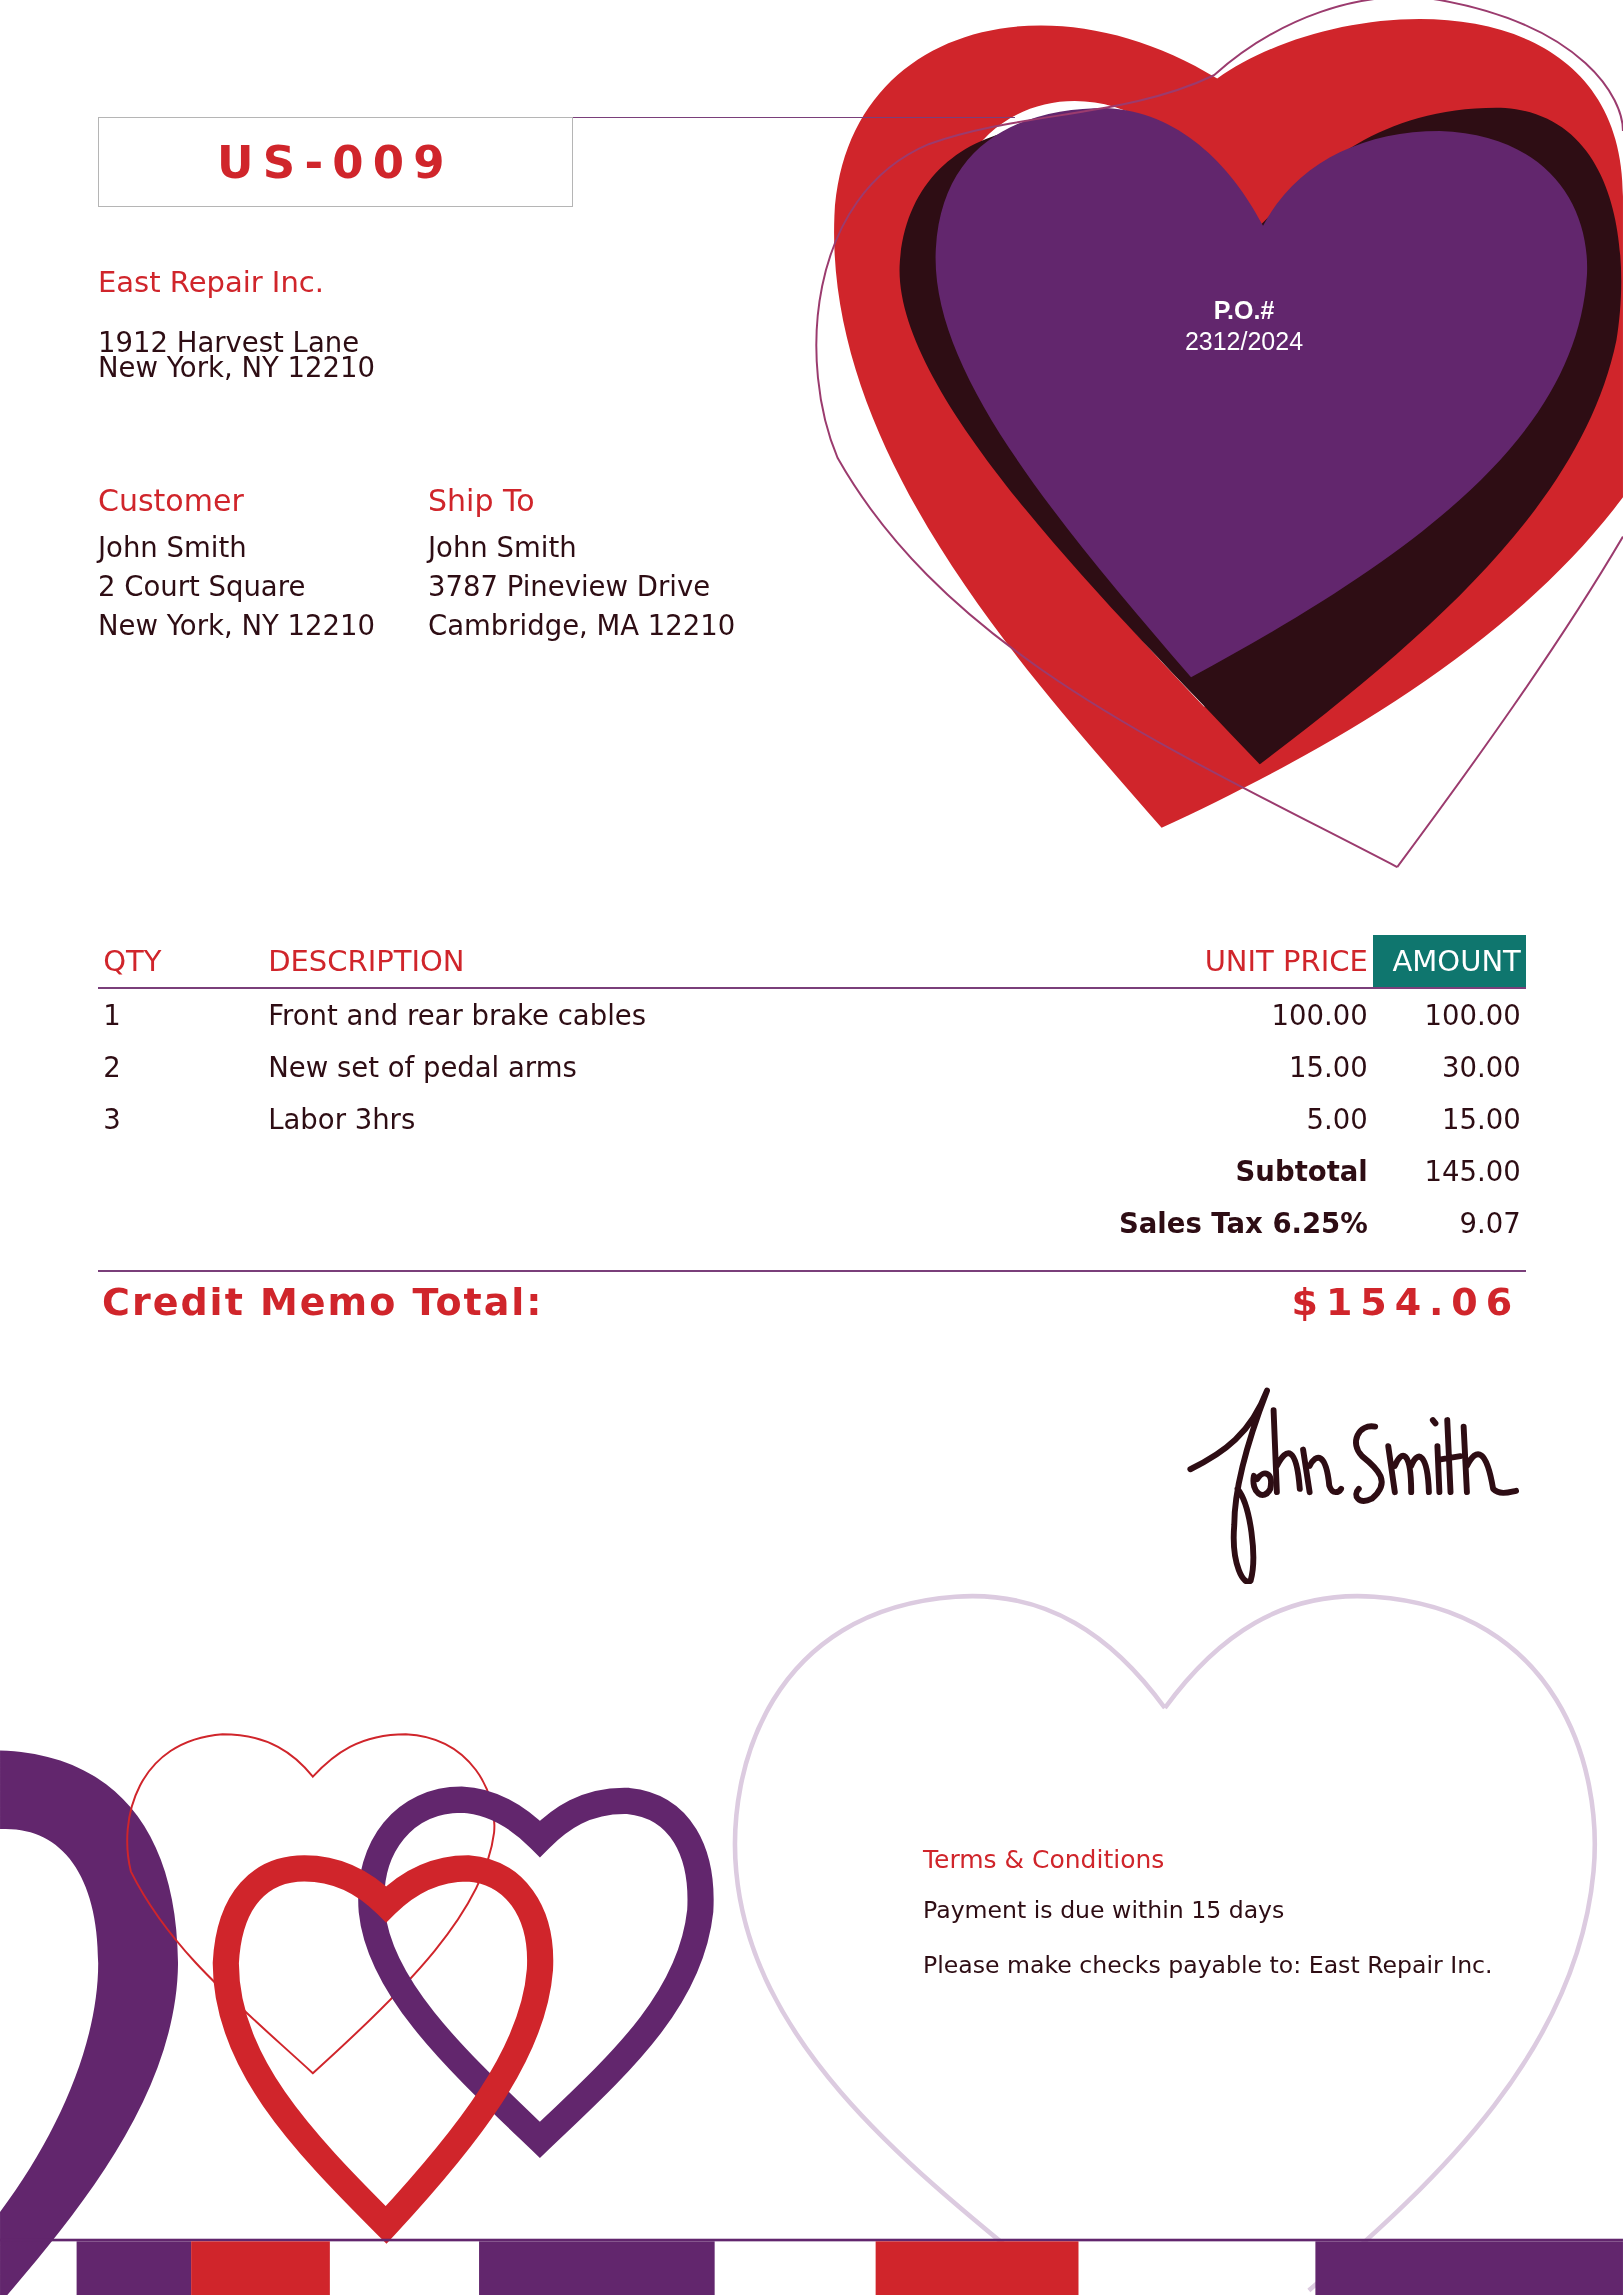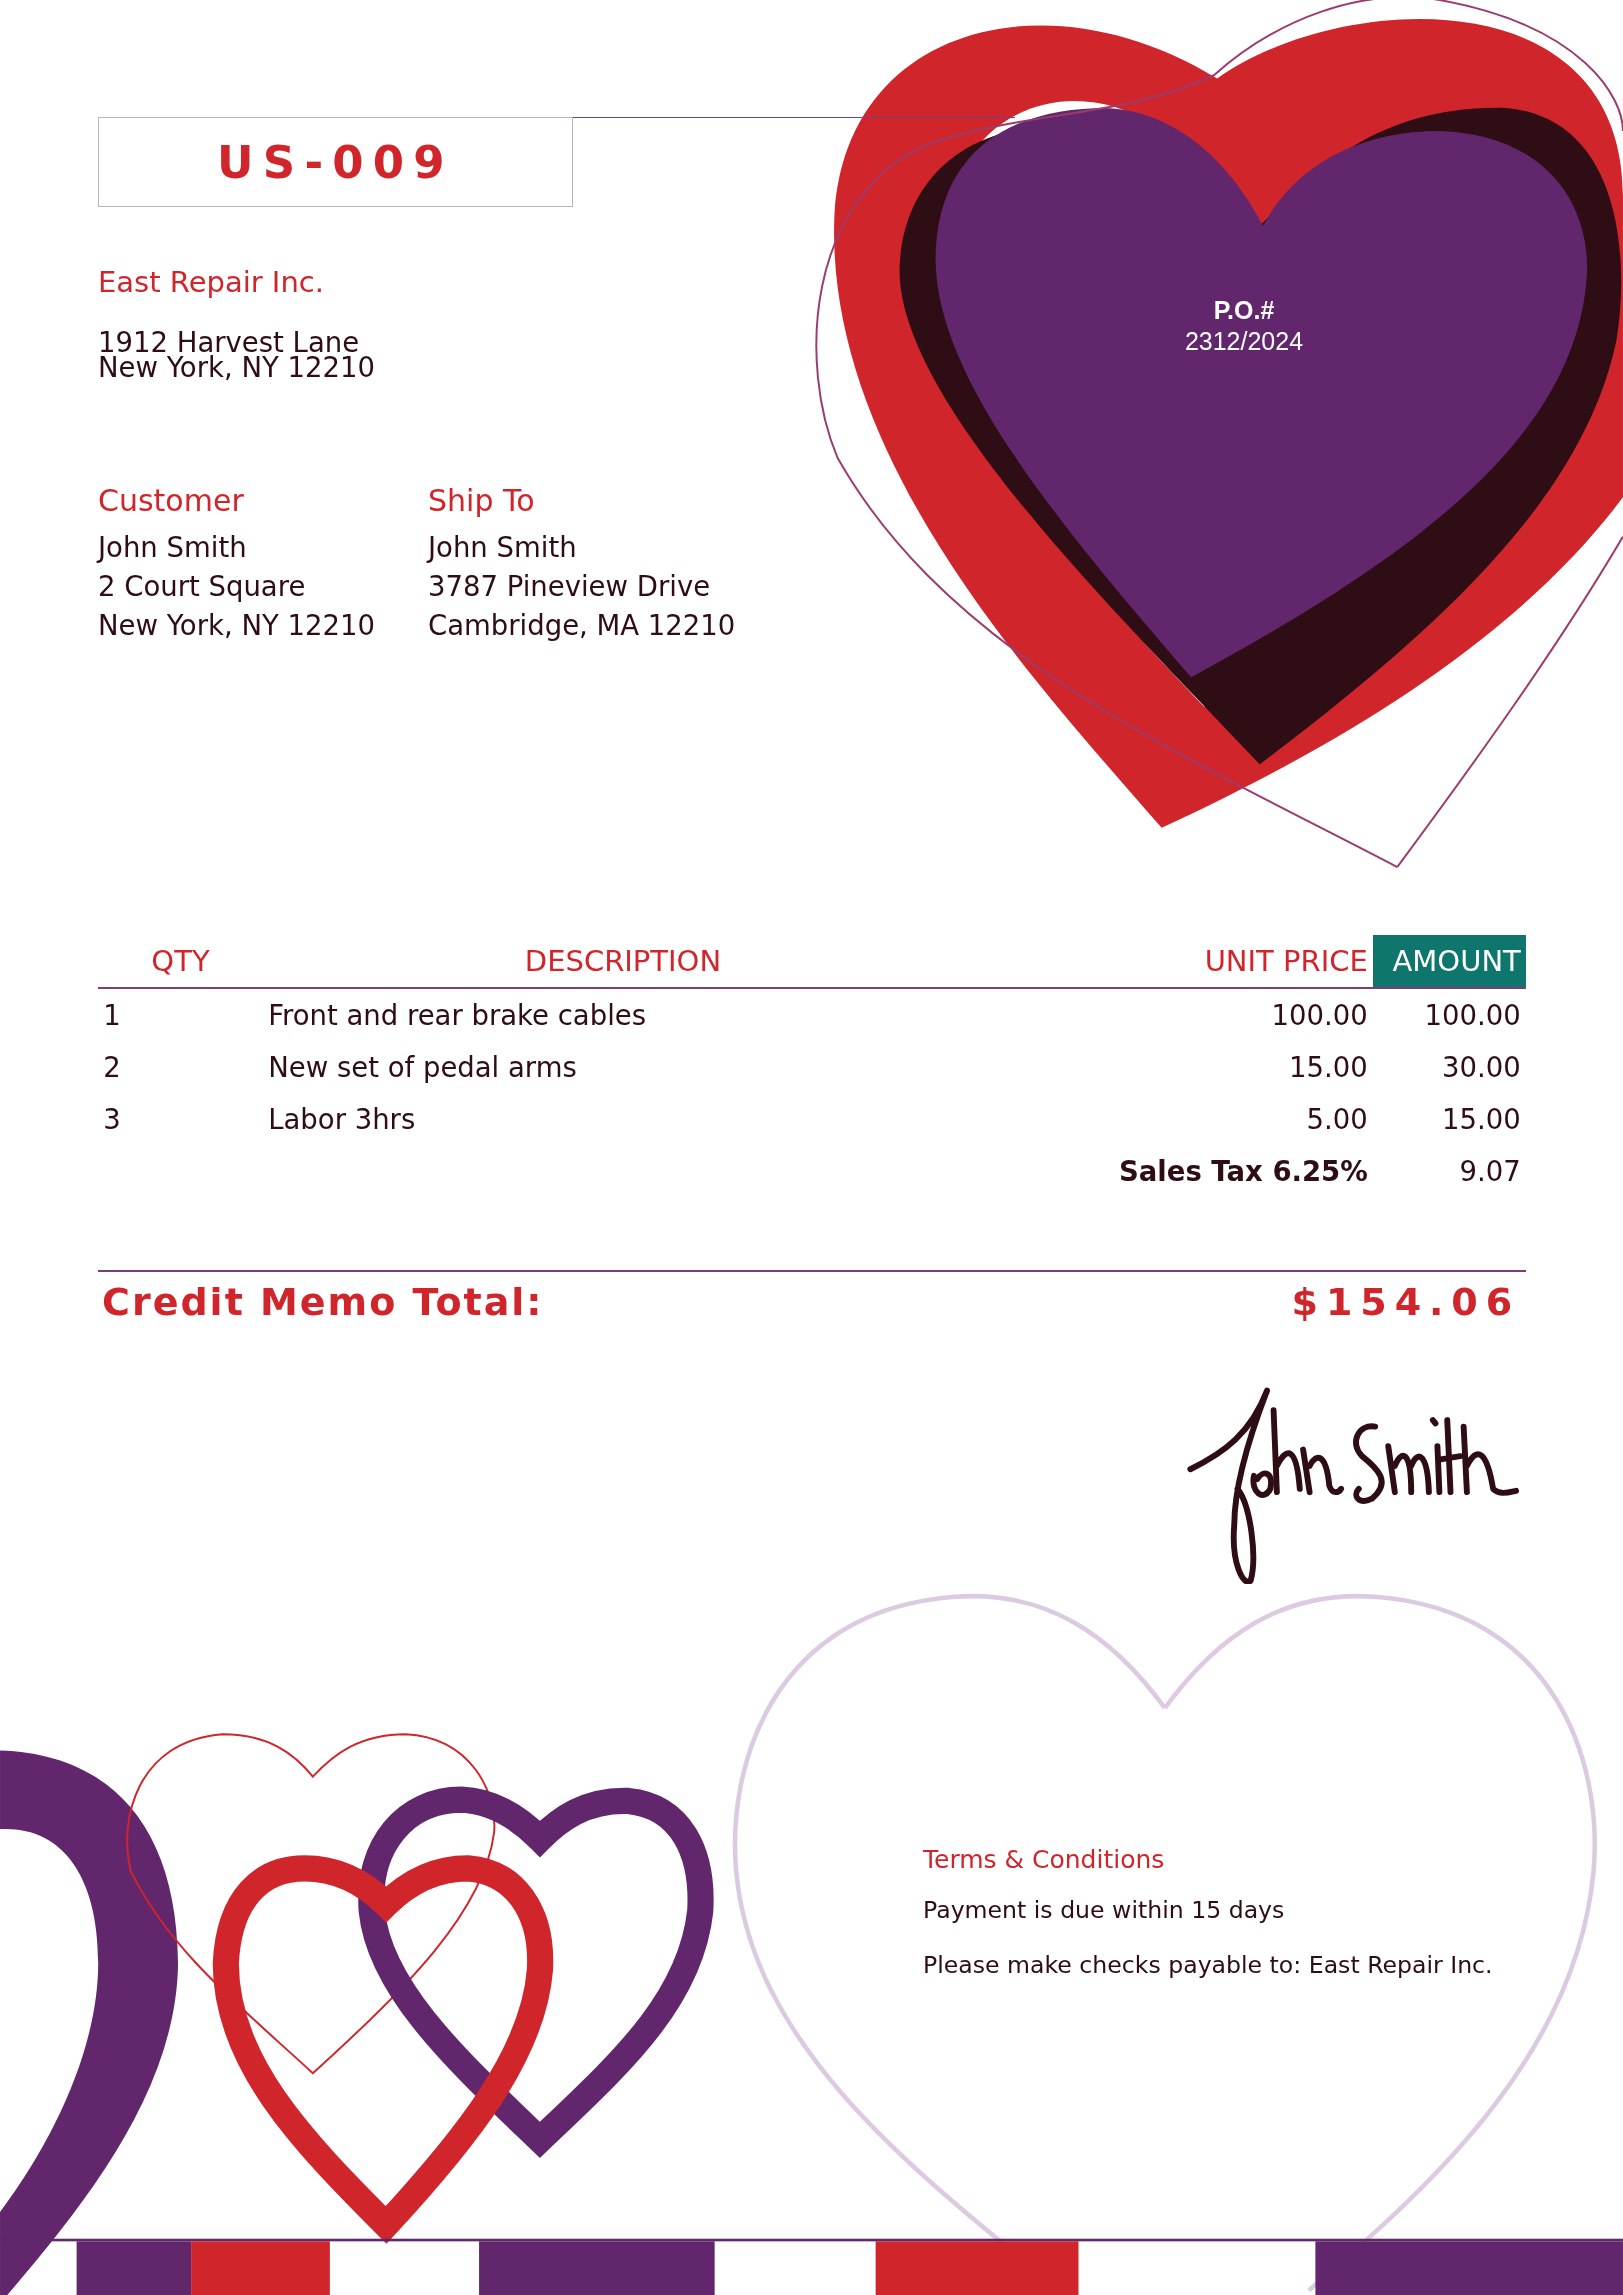--- a/index.html
+++ b/index.html
@@ -14,21 +14,21 @@
   .addr { font-size:27.5px; line-height:39px; }
   .lbl { font-size:30px; }
   .po { left:1113px; top:295px; width:262px; text-align:center; color:#fff; font-family:"Liberation Sans", sans-serif; }
   .po-label { font-size:25px; font-weight:bold; line-height:30px; }
   .po-value { font-size:25px; line-height:33px; }
   table.items { position:absolute; left:98px; top:935px; width:1428px; border-collapse:collapse; font-size:27.5px; }
   table.items th { font-weight:normal; color:#d0252b; height:52px; padding:0 5.2px; vertical-align:middle; font-size:29px; border-bottom:2px solid #7a3f7a; }
   table.items th.amount { background:#0f766e; color:#fff; }
   table.items td { height:52px; padding:0 5.2px; }
   .r { text-align:right; }
-  .l { text-align:center; }
+  .l { text-align:left; }
   .sum-row td { height:59px; }
   .sum-label { font-weight:bold; }
   .total-rule { left:98px; top:1270px; width:1428px; height:2px; background:#7a3f7a; }
   .total-label { left:102px; top:1280px; font-size:38px; font-weight:bold; color:#d0252b; letter-spacing:2px; }
   .total-value { right:103px; top:1280px; font-size:38px; font-weight:bold; color:#d0252b; letter-spacing:7.9px; }
   .terms-title { left:923px; top:1845px; font-size:25px; color:#d0252b; }
   .terms-line { left:923px; font-size:23.6px; }
   .signature { left:1172px; top:1361px; width:367px; height:223px; }
 </style>
 </head>
@@ -117,20 +117,26 @@
     </tr>
     <tr>
       <td>3</td>
       <td>Labor 3hrs</td>
       <td class="r">5.00</td>
       <td class="r">15.00</td>
     </tr>
     <tr class="sum-row">
       <td></td>
         <td></td>
+      <td class="r sum-label">Subtotal</td>
+      <td class="r">145.00</td>
+    </tr>
+    <tr class="sum-row">
+      <td></td>
+        <td></td>
       <td class="r sum-label">Sales Tax 6.25%</td>
       <td class="r">9.07</td>
     </tr>
   </tbody>
 </table>
 
 <div class="abs total-rule"></div>
 <div class="abs total-label">Credit Memo Total:</div>
 <div class="abs total-value">$154.06</div>
 

